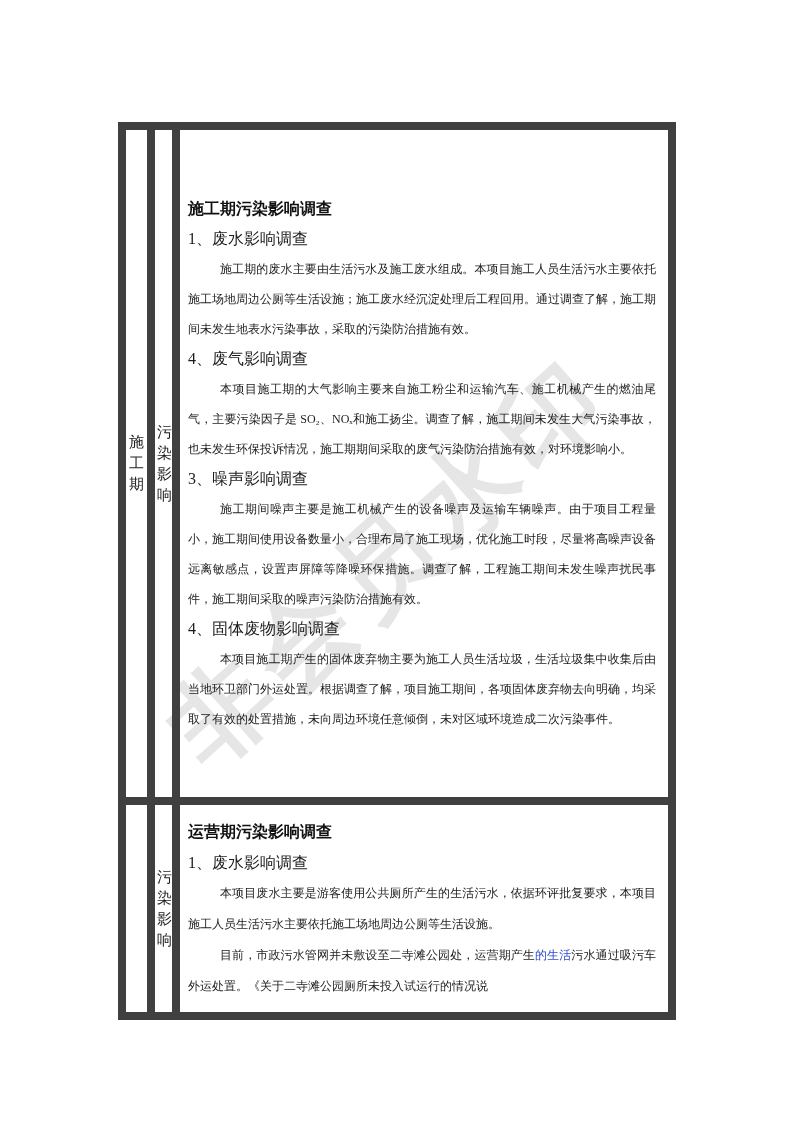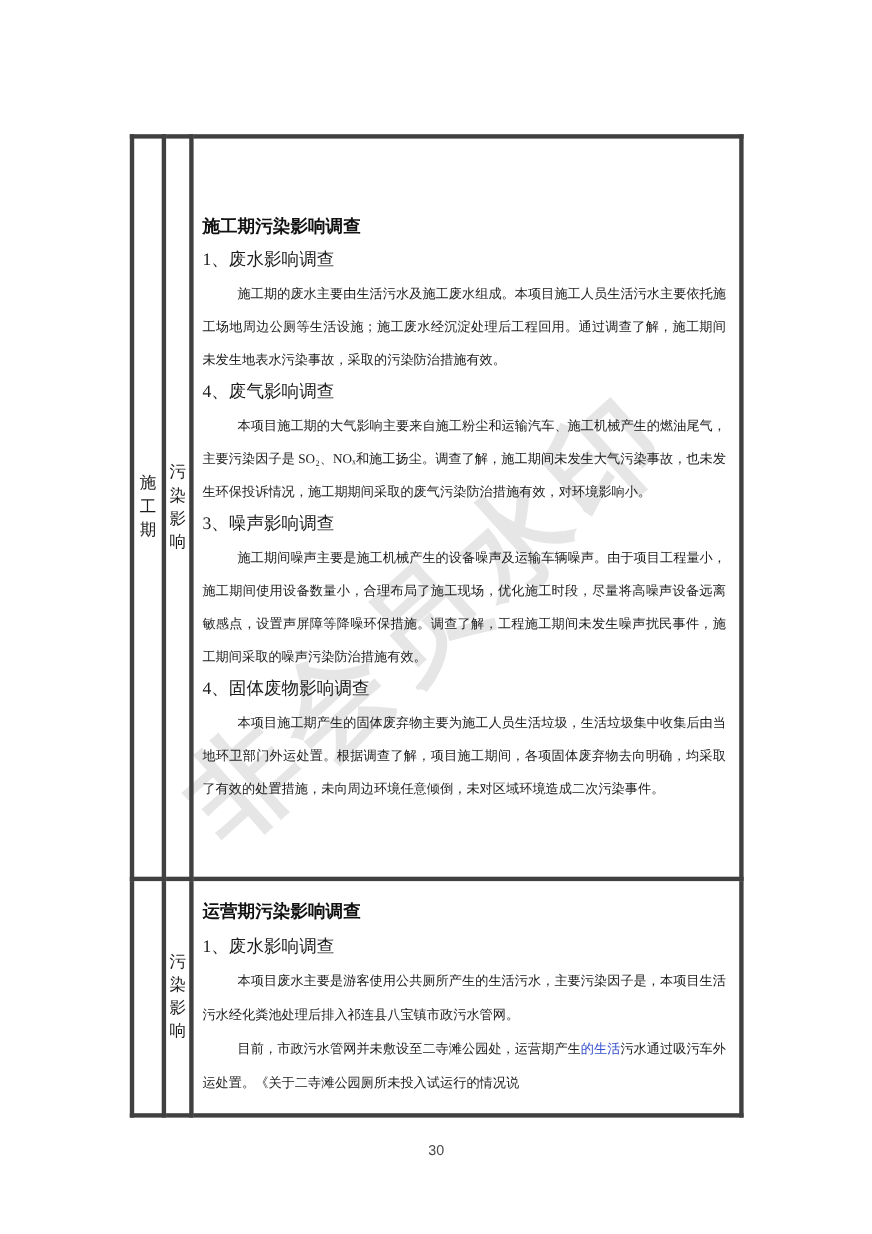--- a/index.html
+++ b/index.html
@@ -42,21 +42,21 @@
   }
   table.main-table {
     position: absolute;
     left: 118px; top: 122px;
     width: 558px;
     border-collapse: collapse;
     table-layout: fixed;
     z-index: 1;
   }
   table.main-table td {
-    border: 4px solid #404040;
+    border: 8px solid #404040;
     vertical-align: middle;
   }
   td.col-period   { width: 29px; }
   td.col-category { width: 25px; }
   td.vlabel {
     text-align: center;
     font-size: 15px;
     line-height: 21px;
     word-break: break-all;
     padding: 0 2px;
@@ -134,22 +134,21 @@
       </td>
     </tr>
 
     <tr class="row-operation">
       <td class="col-period vlabel"></td>
       <td class="col-category vlabel">污染影响</td>
       <td class="col-content">
         <div class="cell-header">运营期污染影响调查</div>
 
         <div class="sec-heading">1、废水影响调查</div>
-        <p class="body-para">本项目废水主要是游客使用公共厕所产生的生活污水，主要污染因子是，本项目生活污水经化粪池处理后排入祁连县八宝镇市政污水管网。</p>
+        <p class="body-para">本项目废水主要是游客使用公共厕所产生的生活污水，依据环评批复要求，本项目施工人员生活污水主要依托施工场地周边公厕等生活设施。</p>
 
         <p class="body-para"><span>目前，市政污水管网并未敷设至二寺滩公园处，运营期产生</span><span class="blue-text">的生活</span><span>污水通过吸污车外运处置。《关于二寺滩公园厕所未投入试运行的情况说</span></p>
       </td>
     </tr>
   </tbody>
     </table>
 
-  <div class="page-number">30</div>
 </div>
 
 </body></html>

